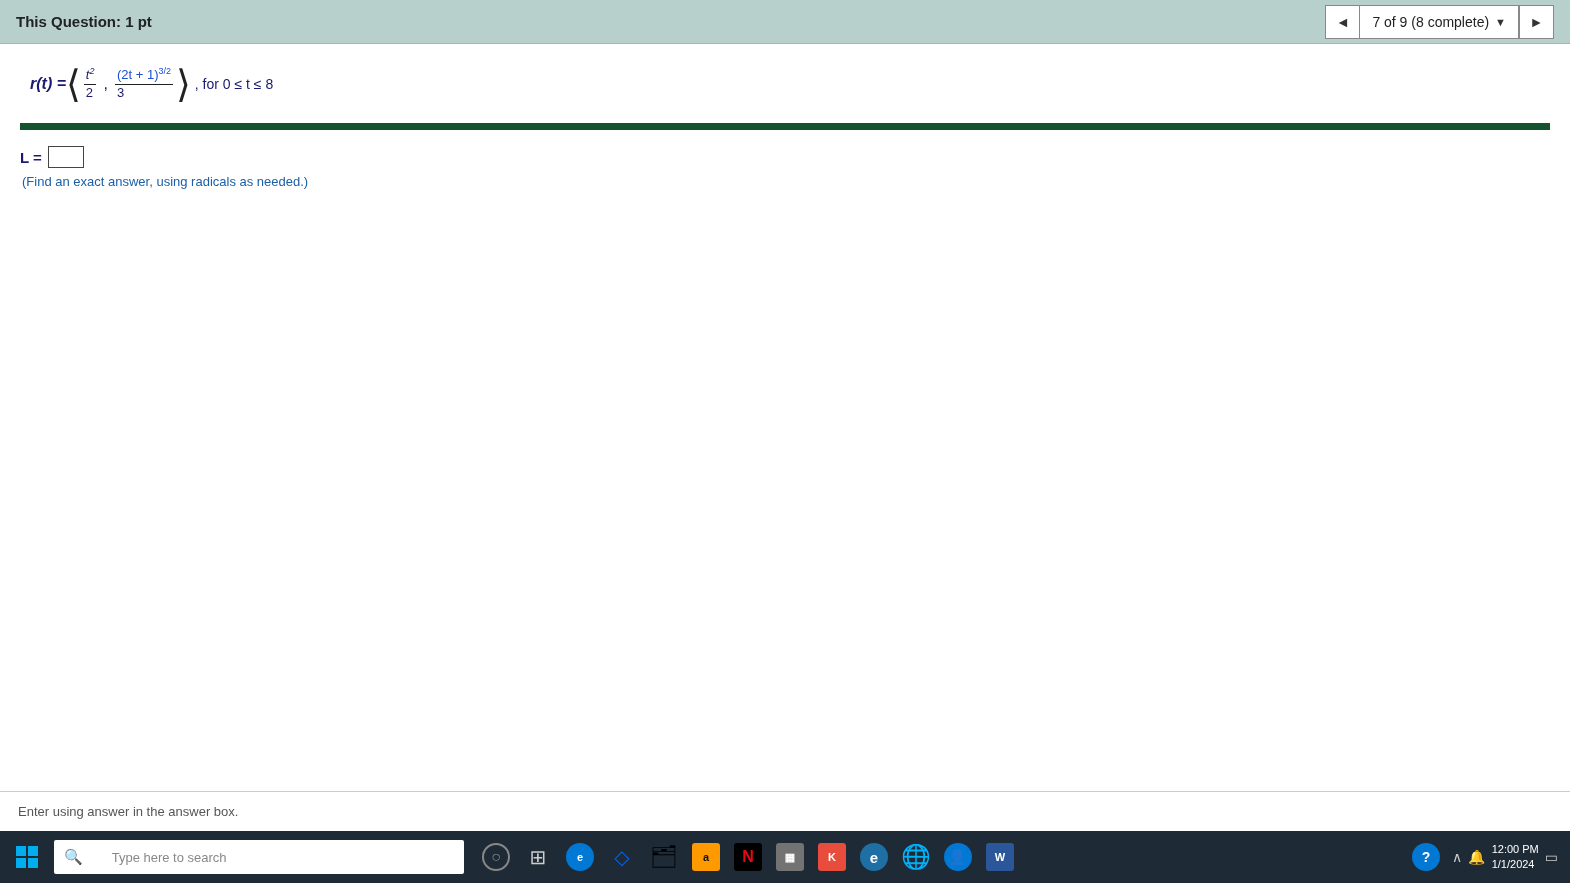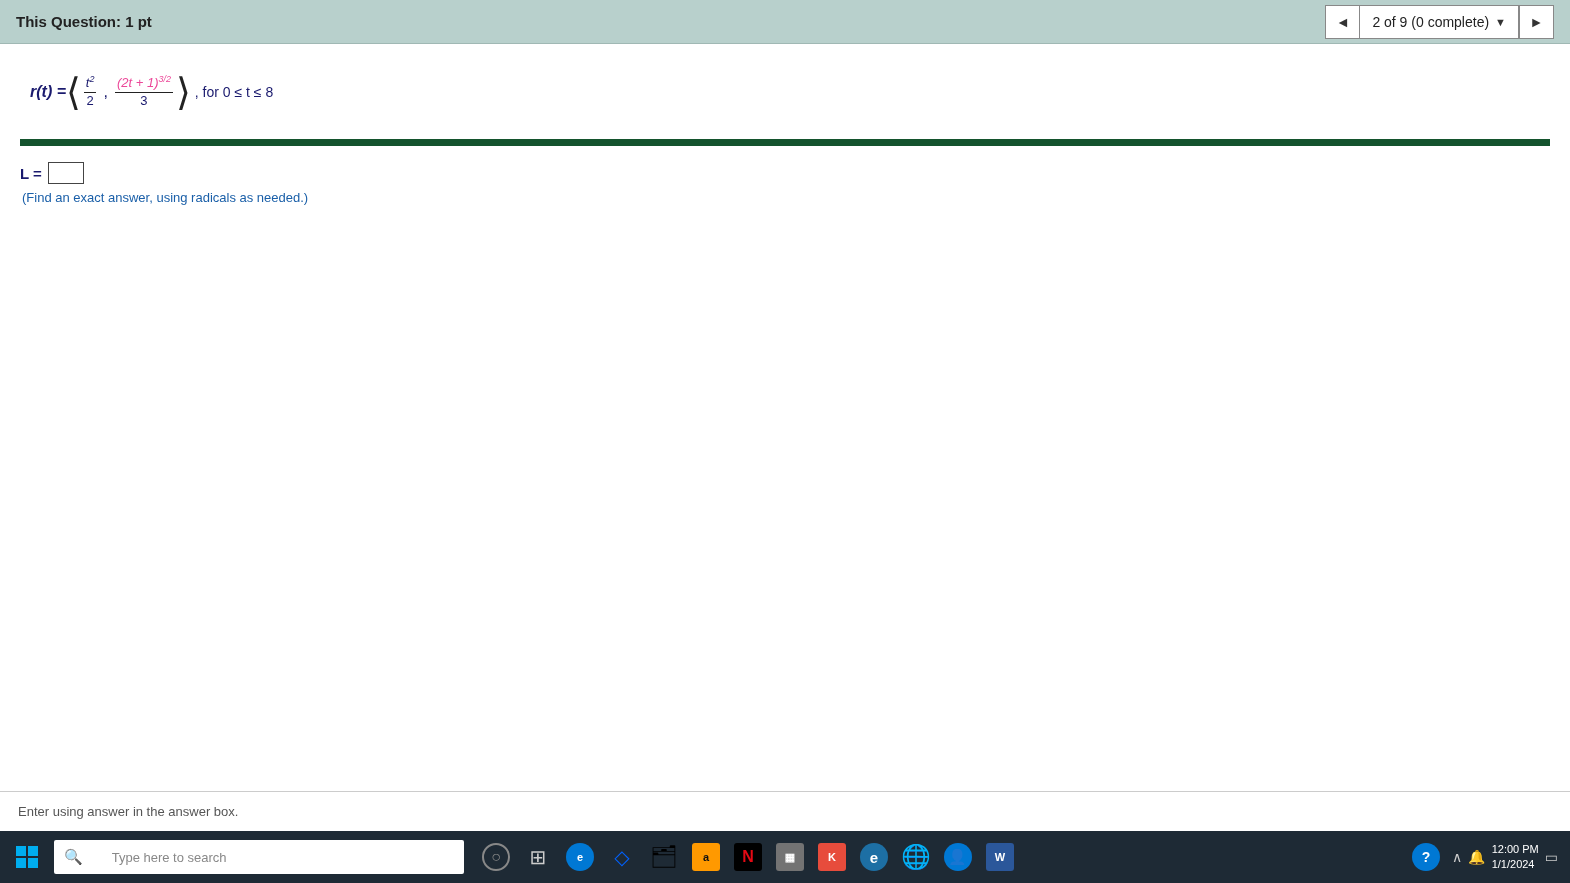--- a/index.html
+++ b/index.html
@@ -93,23 +93,23 @@
     .big-paren {
       font-size: 38px;
       font-weight: 200;
       line-height: 1;
       color: #222;
     }
 
     .fraction {
       display: inline-flex;
       flex-direction: column;
-      align-items: center;
+      align-items: flex-start;
       vertical-align: middle;
-      margin: 12px 3px;
+      margin: 4px 3px;
     }
     .frac-num {
       border-bottom: 1px solid #222;
       padding: 0 2px;
       font-size: 13px;
       line-height: 1.3;
     }
     .frac-den {
       padding: 0 2px;
       font-size: 13px;
@@ -281,41 +281,41 @@
 <body>
 
 <div id="header">
   <div id="header-left">
     <span>This Question:</span>
     <span>1 pt</span>
   </div>
   <div id="nav-controls">
     <button class="nav-btn">◄</button>
     <div id="progress-label">
-      <span>2 of 9 (0 complete)</span>
+      <span>7 of 9 (8 complete)</span>
       <span class="dropdown-arrow">▼</span>
     </div>
     <button class="nav-btn">►</button>
   </div>
 </div>
 
 <div id="main">
 
   <div id="math-display">
     <span class="math-bold">r(t) =</span>
     <span class="big-paren">⟨</span>
 
     <span class="fraction">
       <span class="frac-num" style="font-style:italic;color:#1a1a6e;">t<sup style="font-size:9px;">2</sup></span>
       <span class="frac-den" style="color:#1a1a6e;">2</span>
     </span>
     <span style="font-size:16px;color:#1a1a6e;margin:0 4px;">,</span>
 
     <span class="fraction">
-      <span class="frac-num" style="color:#ec4899;font-style:italic;">(2t + 1)<sup style="font-size:9px;">3/2</sup></span>
+      <span class="frac-num" style="color:#1d4ed8;">(2t + 1)<sup style="font-size:9px;">3/2</sup></span>
       <span class="frac-den" style="color:#1a1a6e;">3</span>
     </span>
     <span class="big-paren">⟩</span>
     <span style="font-size:14px;color:#1a1a6e;margin-left:4px;">, for 0 ≤ t ≤ 8</span>
   </div>
 
   <div id="answer-row">
     <span id="answer-label">L =</span>
     <input type="text" id="answer-input" style="">
   </div>

